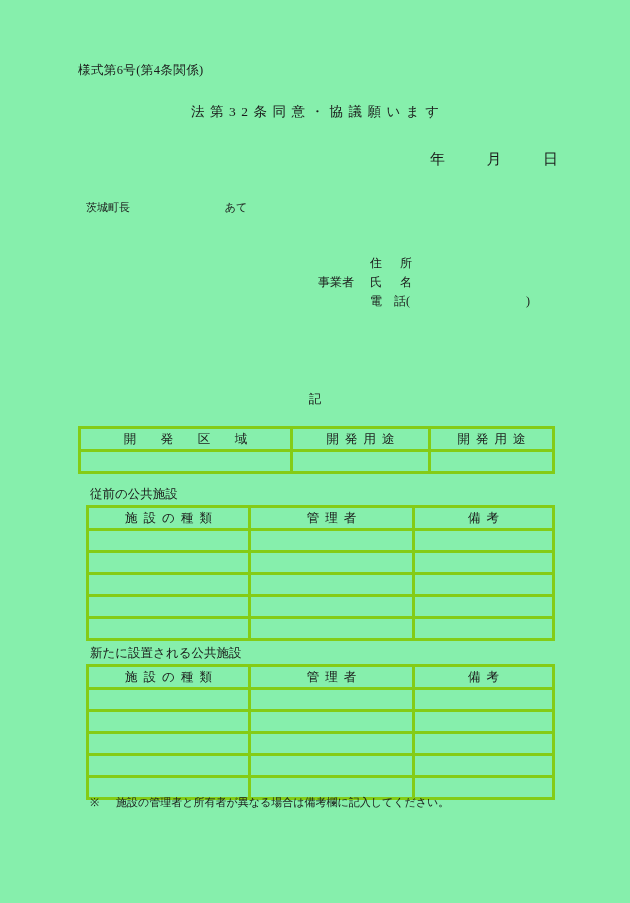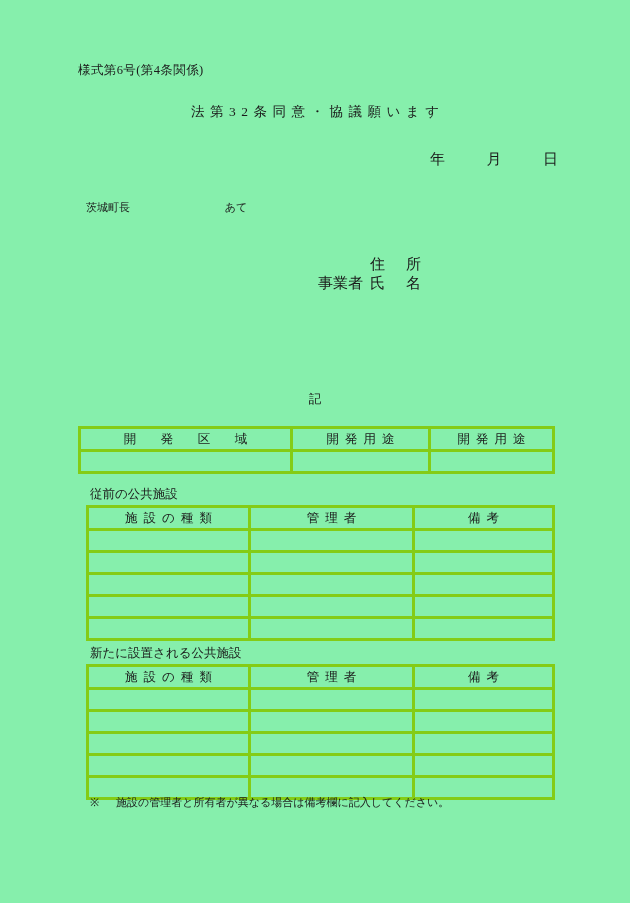--- a/index.html
+++ b/index.html
@@ -64,21 +64,21 @@
     white-space: nowrap;
     margin-left: 8px;
   }
   .addressee .ate { display: inline-block; margin-left: 92px; }
 
   
   .applicant {
     position: absolute;
     left: 318px;
     top: 255px;
-    font-size: 15px;
+    font-size: 12px;
   }
   .applicant-row {
     display: flex;
     align-items: baseline;
     height: 19px;
     white-space: nowrap;
   }
   .applicant-tag {
     width: 52px;
     flex: 0 0 52px;
@@ -197,20 +197,25 @@
 
   <div class="applicant">
     <div class="applicant-row">
       <span class="applicant-tag"></span>
       <span class="applicant-field">住　所</span>
     </div>
     <div class="applicant-row">
       <span class="applicant-tag">事業者</span>
       <span class="applicant-field">氏　名</span>
     </div>
+    <div class="applicant-row">
+      <span class="applicant-tag"></span>
+      <span class="applicant-field phone-open">電　話(</span>
+      <span class="phone-close">)</span>
+    </div>
   </div>
 
 
   <div class="ki-marker">記</div>
 
   <table class="form-table" id="table-region">
     <colgroup>
       <col style="width:212px">
       <col style="width:138px">
       <col style="width:124px">

